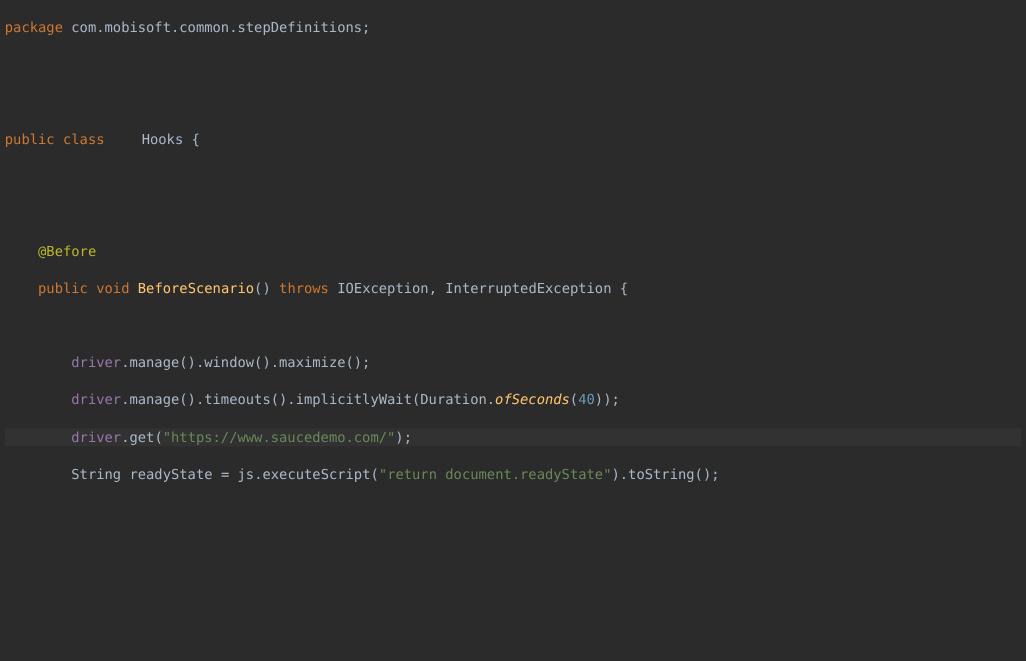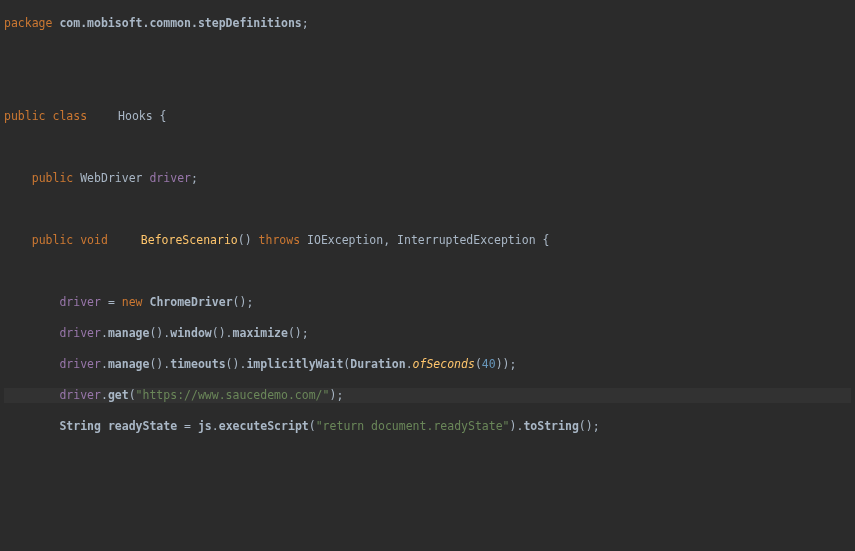--- a/index.html
+++ b/index.html
@@ -25,51 +25,50 @@
     .line {
       display: block;
     }
     .line.highlighted {
       background: #323232;
     }
     .kw { color: #cc7832; }
     .str { color: #6a8759; }
     .type { color: #a9b7c6; }
     .class-name { color: #a9b7c6; margin-left: 24px; }
-    .method { color: #ffc66d; margin-left: 26px; }
+    .method { color: #ffc66d; }
     .static-method { color: #ffc66d; font-style: italic; }
     .field { color: #9876aa; }
     .num { color: #6897bb; text-align: center; }
     .anno { color: #bbb529; }
     .op { color: #a9b7c6; }
-    .ident { color: #a9b7c6; font-weight: bold; }
+    .ident { color: #a9b7c6; }
     .caret-box {
       display: inline-block;
       border: 1px solid #a9b7c6;
       width: 7px;
       height: 13px;
       vertical-align: text-bottom;
       margin-left: -1px;
     }
     .exc { color: #a9b7c6; }
   </style>
 </head>
 <body>
 
 <div class="code-area">
 <span class="line"><span class="kw">package</span> <span class="ident">com.mobisoft.common.stepDefinitions</span><span class="op">;</span></span>
 <span class="line"> </span>
 <span class="line"> </span>
 <span class="line"><span class="kw">public</span> <span class="kw">class</span> <span class="class-name">Hooks</span> <span class="op">{</span></span>
 <span class="line"> </span>
-<span class="line">    <span class="kw">public</span> <span class="type">WebDriver</span> <span class="field">driver</span><span class="op">;</span></span>
 <span class="line"> </span>
+<span class="line">    <span class="anno">@Before</span></span>
 <span class="line">    <span class="kw">public</span> <span class="kw">void</span> <span class="method">BeforeScenario</span><span class="op">()</span> <span class="kw">throws</span> <span class="exc">IOException</span><span class="op">,</span> <span class="exc">InterruptedException</span> <span class="op">{</span></span>
 <span class="line"> </span>
-<span class="line">        <span class="field">driver</span> <span class="op">=</span> <span class="kw">new</span> <span class="ident">ChromeDriver</span><span class="op">();</span></span>
 <span class="line">        <span class="field">driver</span><span class="op">.</span><span class="ident">manage</span><span class="op">().</span><span class="ident">window</span><span class="op">().</span><span class="ident">maximize</span><span class="op">();</span></span>
 <span class="line">        <span class="field">driver</span><span class="op">.</span><span class="ident">manage</span><span class="op">().</span><span class="ident">timeouts</span><span class="op">().</span><span class="ident">implicitlyWait</span><span class="op">(</span><span class="ident">Duration</span><span class="op">.</span><span class="static-method">ofSeconds</span><span class="op">(</span><span class="num">40</span><span class="op">));</span></span>
 <span class="line highlighted">        <span class="field">driver</span><span class="op">.</span><span class="ident">get</span><span class="op">(</span><span class="str">"https://www.saucedemo.com/"</span><span class="op">);</span></span>
 <span class="line">        <span class="ident">String</span> <span class="ident">readyState</span> <span class="op">=</span> <span class="ident">js</span><span class="op">.</span><span class="ident">executeScript</span><span class="op">(</span><span class="str">"return document.readyState"</span><span class="op">).</span><span class="ident">toString</span><span class="op">();</span></span>
 
 
 
 
 
 

